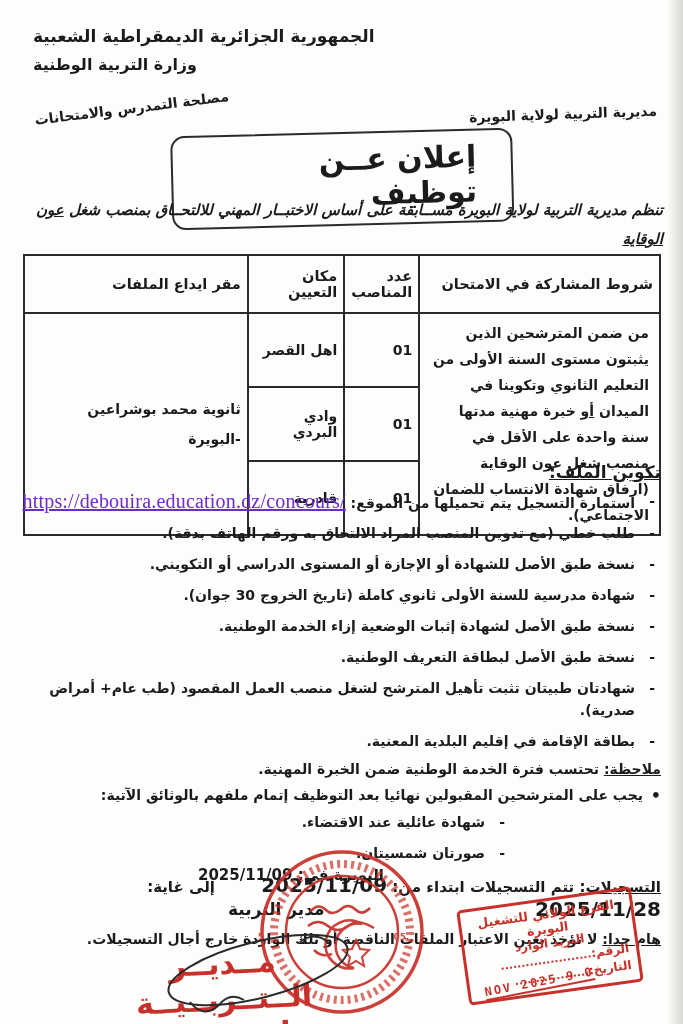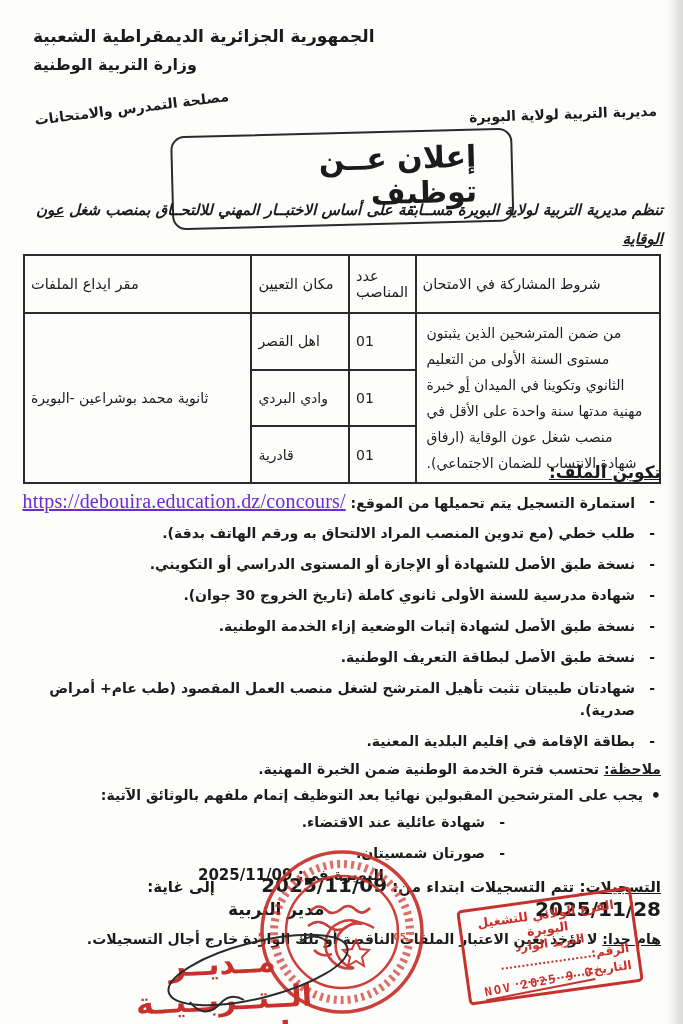--- a/index.html
+++ b/index.html
@@ -23,21 +23,21 @@
     position:absolute; top:132px; left:50%; transform:translateX(-50%) rotate(-1.5deg);
     border:2.5px solid #2b2b2b; border-radius:14px; padding:8px 34px 12px 34px;
     font-size:30px; font-weight:700; letter-spacing:1px; background:#fdfdfb;
   }
   .intro { position:absolute; top:196px; right:20px; left:20px; font-size:15px; font-weight:700; line-height:29px;font-style:italic; }
   .u { text-decoration:underline; }
   .jobs-table {
     position:absolute; top:254px; right:22px; width:638px;
     border-collapse:collapse; direction:rtl;
   }
-  .jobs-table th, .jobs-table td { border:2px solid #2b2b2b; font-weight:400; text-align:left; vertical-align:middle; }
+  .jobs-table th, .jobs-table td { border:2px solid #2b2b2b; font-weight:700; text-align:right; vertical-align:middle; }
   .jobs-table th { font-size:14.5px; height:58px; padding:2px 6px; }
   .jobs-table td { font-size:14px; height:48px; padding:2px 6px; }
   .col-cond { width:243px; }
   .col-num  { width:66px; }
   .col-place{ width:97px; }
   .col-dep  { width:226px; }
   .cond-cell { font-size:13.5px; line-height:26px; padding:6px 10px !important; }
   .dep-cell  { font-size:15px; line-height:30px; }
   .body-col { position:absolute; top:462px; right:22px; left:20px; }
   .sec-head { font-size:17px; font-weight:700; text-decoration:underline; margin-bottom:8px; }

